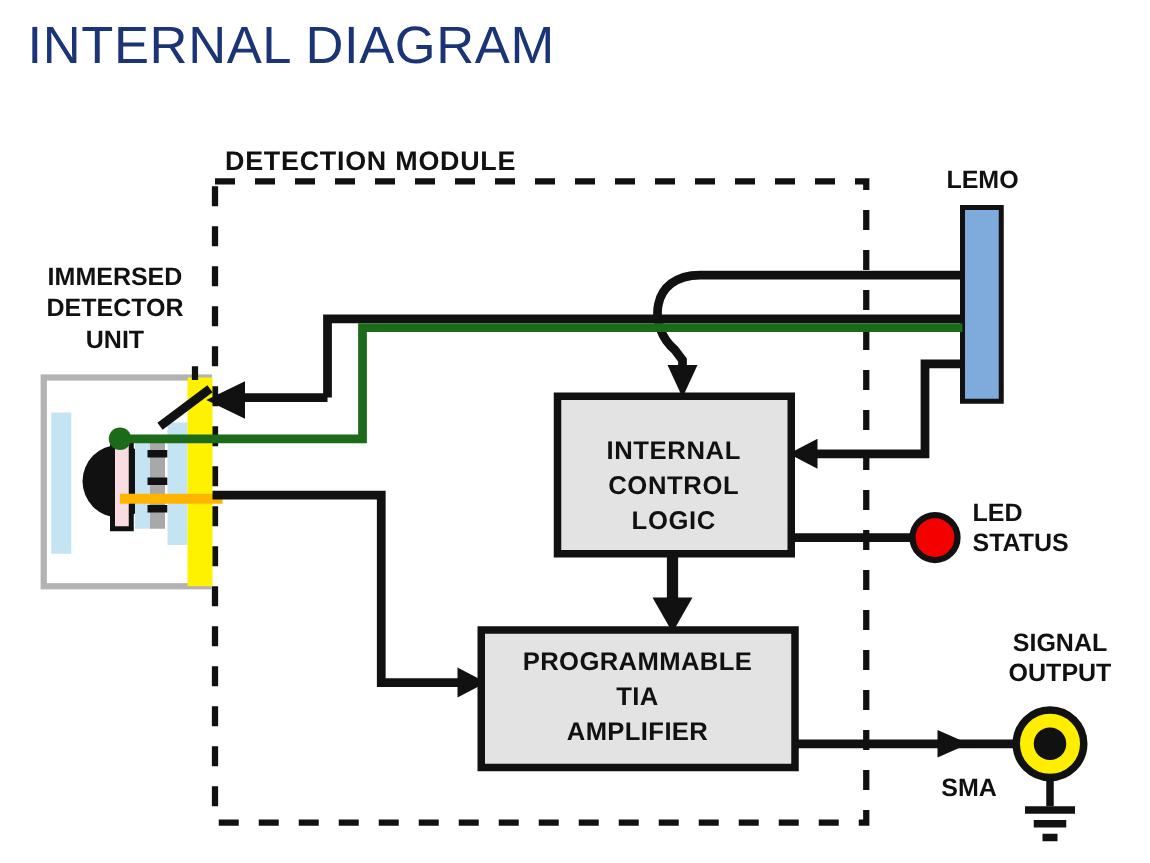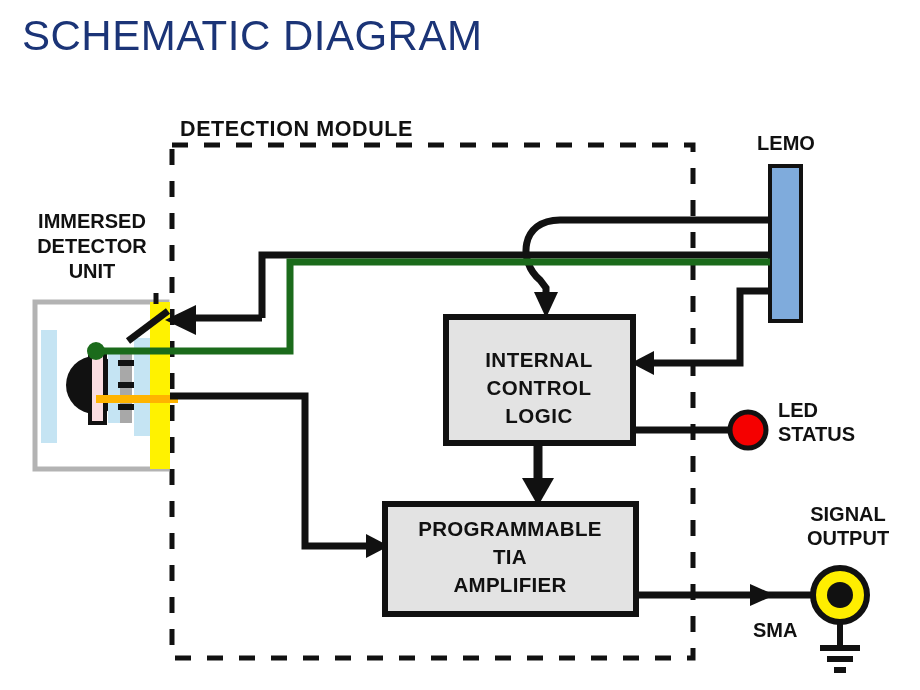--- a/index.html
+++ b/index.html
@@ -32,21 +32,21 @@
   }
   .lbl {
     font-family: "Liberation Sans", sans-serif;
     font-weight: bold;
     fill: #111111;
   }
 </style>
 </head>
 <body>
 
-<div id="page-title">SCHEMATIC DIAGRAM</div>
+<div id="page-title">INTERNAL DIAGRAM</div>
 
 <svg id="schematic" width="920" height="690" viewBox="0 0 920 690">
 
   <g>
     <rect x="172" y="145" width="521" height="513" fill="none" stroke="#111111" stroke-width="5" stroke-dasharray="16,16"></rect>
   </g>
   <text class="lbl" x="180" y="136" font-size="21.5" letter-spacing="0.6">DETECTION MODULE</text>
 
   <g>
     <text class="lbl" x="92" y="228" font-size="20" text-anchor="middle">IMMERSED</text>

